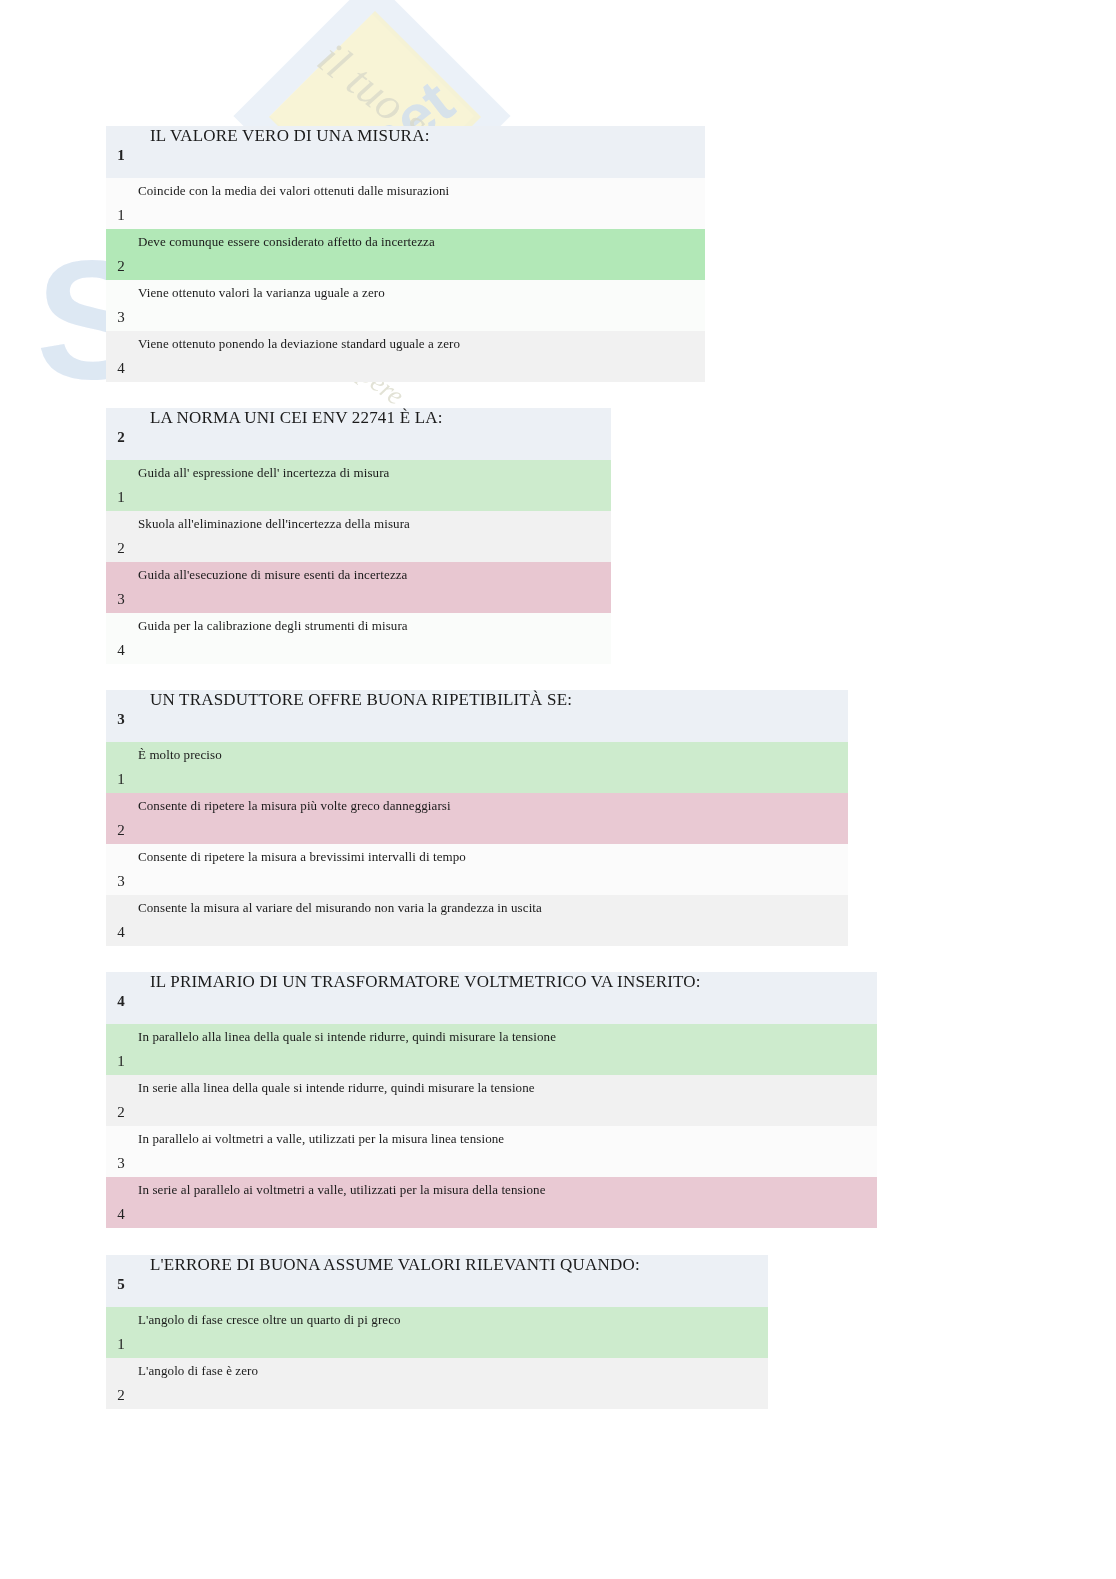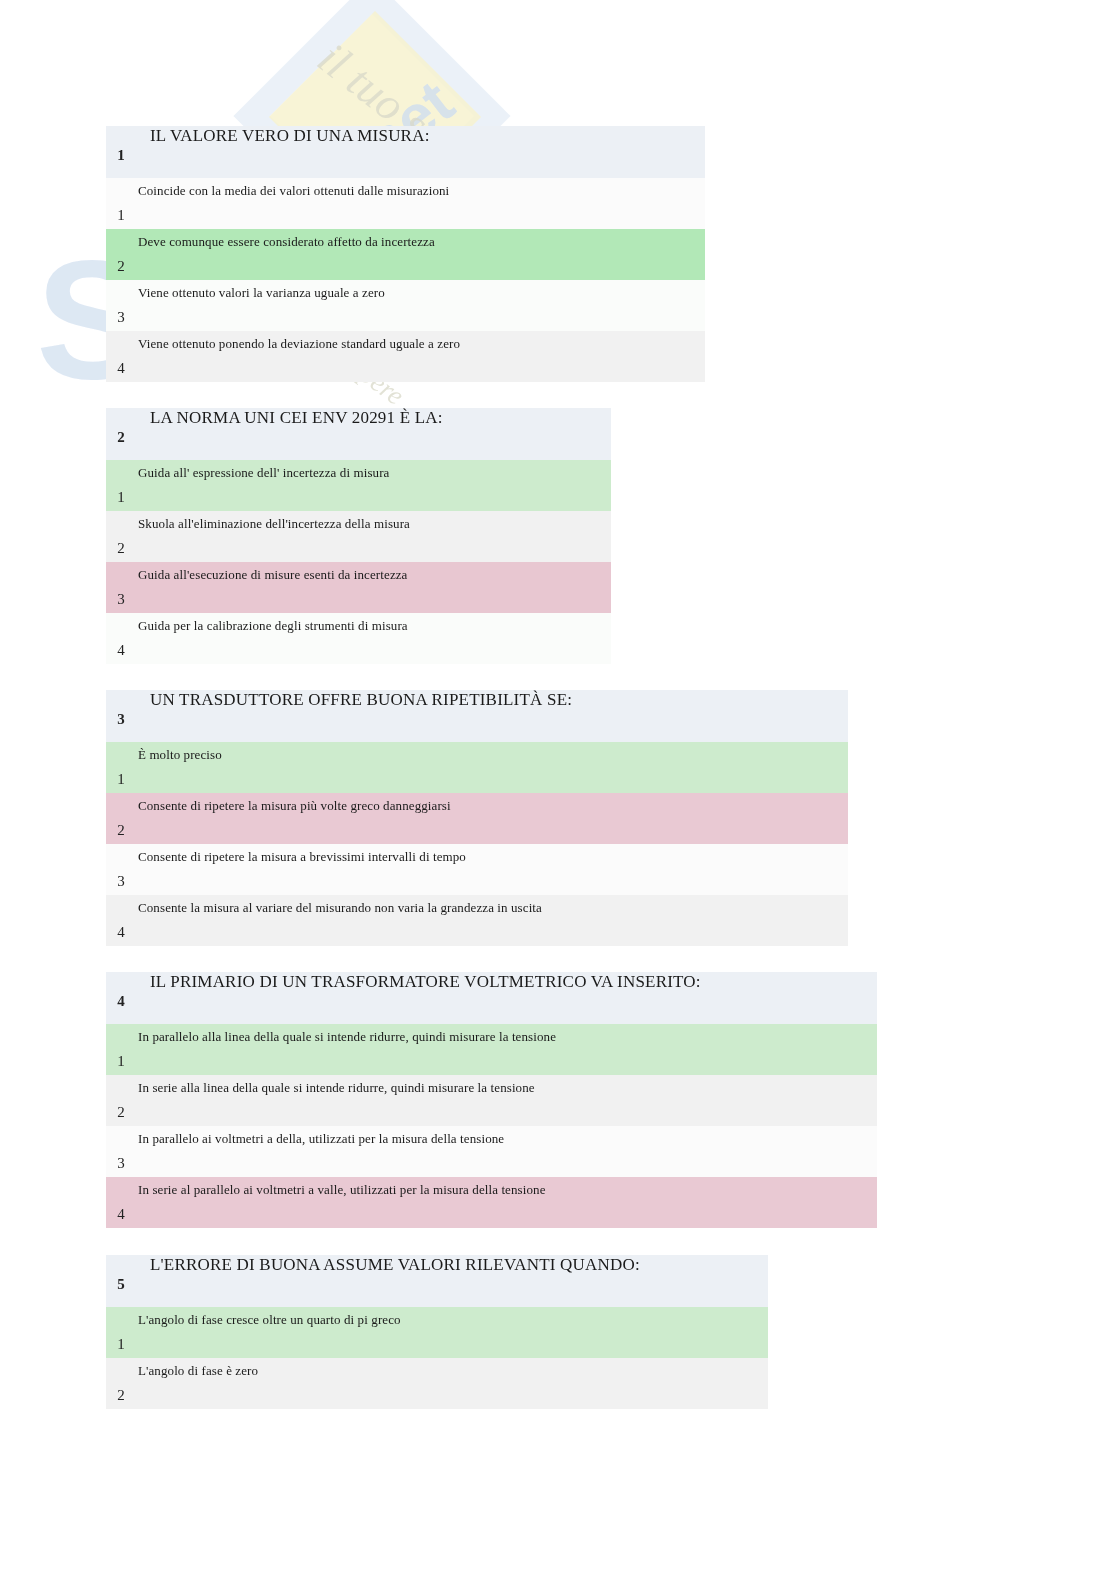--- a/index.html
+++ b/index.html
@@ -186,21 +186,21 @@
         <div class="row-text">Viene ottenuto valori la varianza uguale a zero</div>
       </div>
       <div class="row ans bg-grey">
         <div class="row-num">4</div>
         <div class="row-text">Viene ottenuto ponendo la deviazione standard uguale a zero</div>
       </div>
     </div>
     <div class="qblock" style="top: 408px; width: 505px;">
       <div class="row header">
         <div class="row-num">2</div>
-        <div class="row-text">LA NORMA UNI CEI ENV 20291 È LA:</div>
+        <div class="row-text">LA NORMA UNI CEI ENV 22741 È LA:</div>
       </div>
       <div class="row ans bg-green2">
         <div class="row-num">1</div>
         <div class="row-text">Guida all' espressione dell' incertezza di misura</div>
       </div>
       <div class="row ans bg-grey">
         <div class="row-num">2</div>
         <div class="row-text">Skuola all'eliminazione dell'incertezza della misura</div>
       </div>
       <div class="row ans bg-pink">
@@ -242,21 +242,21 @@
       <div class="row ans bg-green2">
         <div class="row-num">1</div>
         <div class="row-text">In parallelo alla linea della quale si intende ridurre, quindi misurare la tensione</div>
       </div>
       <div class="row ans bg-grey">
         <div class="row-num">2</div>
         <div class="row-text">In serie alla linea della quale si intende ridurre, quindi misurare la tensione</div>
       </div>
       <div class="row ans bg-white">
         <div class="row-num">3</div>
-        <div class="row-text">In parallelo ai voltmetri a della, utilizzati per la misura della tensione</div>
+        <div class="row-text">In parallelo ai voltmetri a valle, utilizzati per la misura linea tensione</div>
       </div>
       <div class="row ans bg-pink2">
         <div class="row-num">4</div>
         <div class="row-text">In serie al parallelo ai voltmetri a valle, utilizzati per la misura della tensione</div>
       </div>
     </div>
     <div class="qblock" style="top: 1255px; width: 662px;">
       <div class="row header">
         <div class="row-num">5</div>
         <div class="row-text">L'ERRORE DI BUONA ASSUME VALORI RILEVANTI QUANDO:</div>

